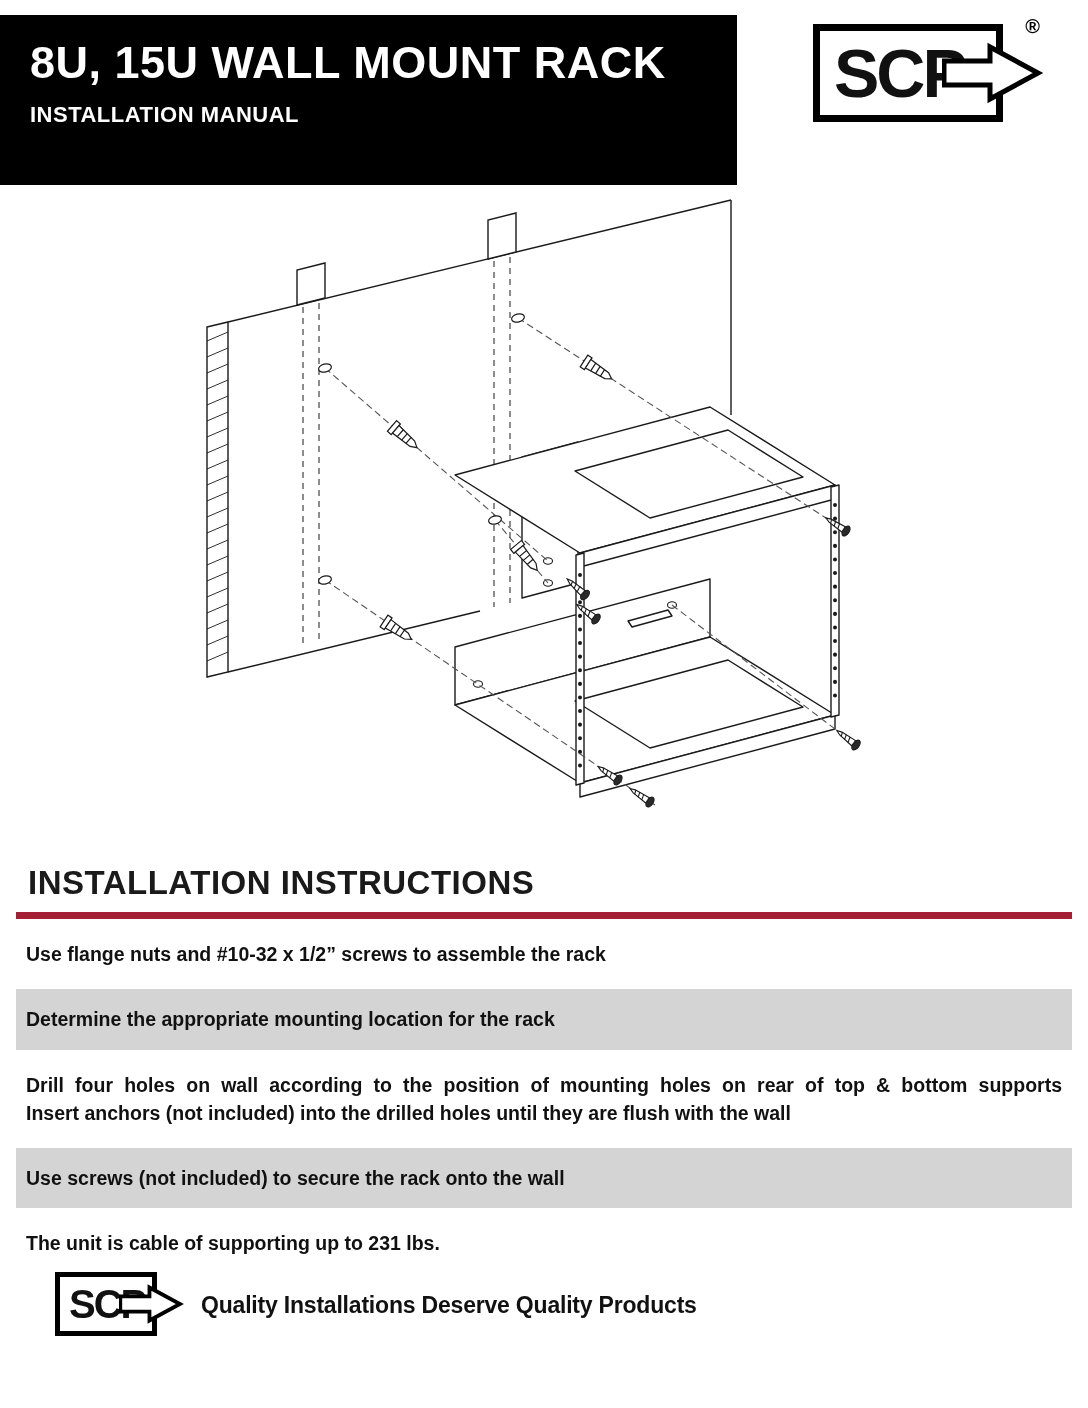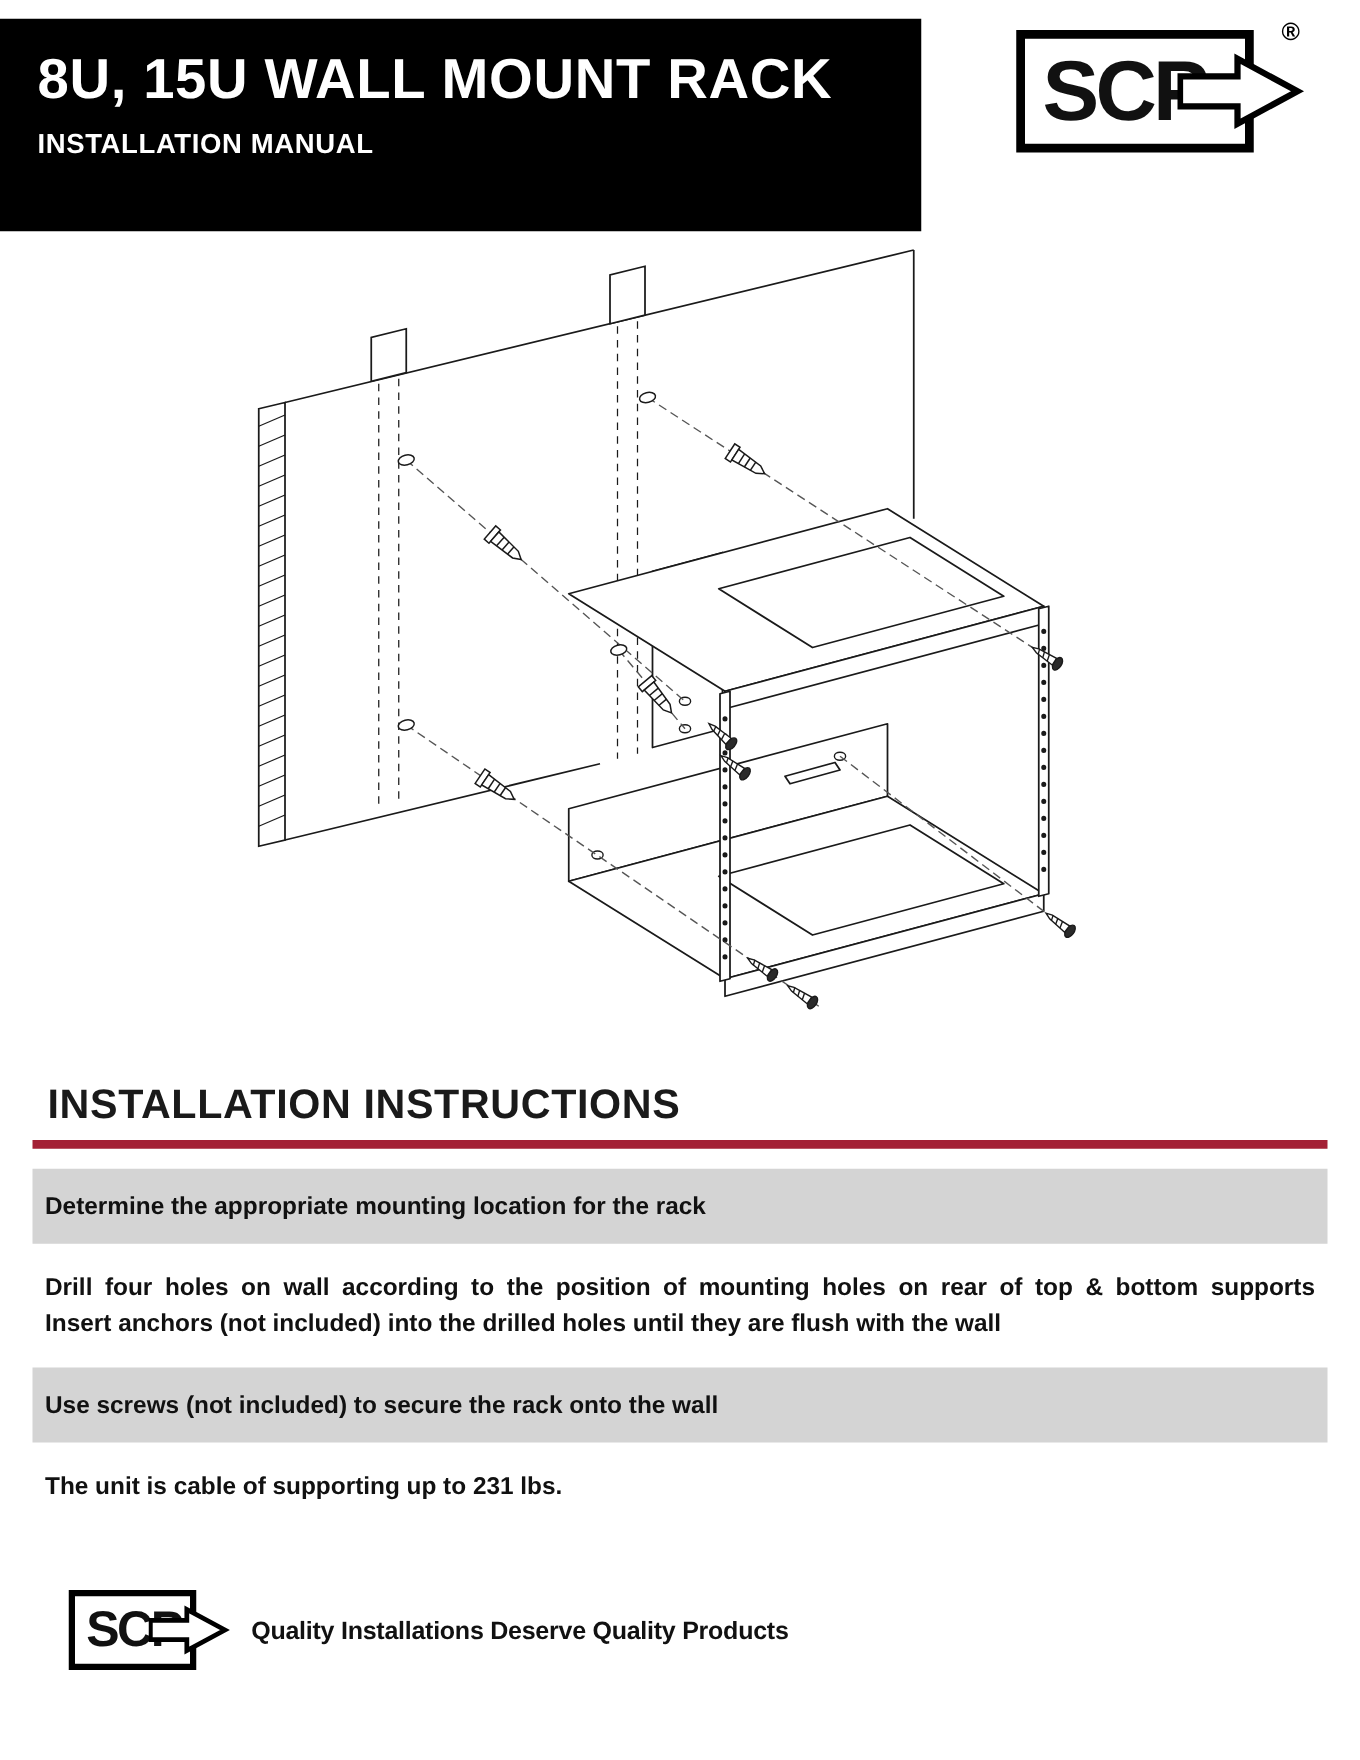--- a/index.html
+++ b/index.html
@@ -17,38 +17,38 @@
     border: 7px solid #000; background: #fff; display: flex; align-items: center; padding-left: 14px; }
   .scp-text { font-size: 68px; font-weight: bold; letter-spacing: -3px; line-height: 1; }
   .scp-arrow { position: absolute; right: -50px; top: 50%; transform: translateY(-50%); }
   .scp-reg { position: absolute; top: -16px; right: -44px; font-size: 20px; font-weight: bold; color: #000; }
 
   
   .diagram { position: absolute; left: 0; top: 175px; width: 1088px; height: 672px; }
   .diagram svg { width: 100%; height: 100%; display: block; }
 
   
-  .instructions { position: absolute; left: 0; top: 852px; width: 1088px; padding: 0 26px; }
+  .instructions { position: absolute; left: 0; top: 852px; width: 1088px; padding: 0 16px; }
   .inst-heading { font-size: 33px; font-weight: bold; color: #1a1a1a; margin: 12px 0 10px 12px; letter-spacing: 0.5px; }
   .red-divider { height: 7px; background: var(--divider, #a32035); margin-bottom: 14px; }
   .inst-row { margin: 16px 0; padding: 5px 10px; font-size: 19.5px; font-weight: bold; line-height: 1.45; }
   .inst-row.shaded { background: var(--row_shaded, #d4d4d4); padding: 16px 10px; }
   .inst-line.stretch { text-align: justify; text-align-last: justify; }
 
   
   .footer { position: absolute; left: 0; top: 1272px; width: 1088px;
     display: flex; align-items: center; padding: 0 45px 0 55px; }
   .scp-logo.small { position: relative; right: auto; top: auto; width: 102px; height: 64px;
     border: 5px solid #000; padding-left: 9px; flex: 0 0 auto; }
   .scp-logo.small .scp-text { font-size: 40px; letter-spacing: -2px; }
   .scp-logo.small .scp-arrow { right: -33px; }
   .brand-block { margin-left: 44px; }
   .brand-name { font-size: 41px; font-weight: bold; letter-spacing: -1.5px; line-height: 1.05; }
   .brand-reg { font-size: 16px; vertical-align: super; letter-spacing: 0; }
-  .tagline { font-size: 20px; font-weight: bold; letter-spacing: -0.2px; margin-top: 2px; }
+  .tagline { font-size: 23px; font-weight: bold; letter-spacing: -0.2px; margin-top: 2px; }
   .website { margin-left: auto; font-size: 29px; font-weight: bold; letter-spacing: 0.3px; }
 </style>
 </head>
 <body>
 
 <div class="page">
 
   <div class="header-bar">
     <div class="header-title">8U, 15U WALL MOUNT RACK</div>
     <div class="header-subtitle">INSTALLATION MANUAL</div>
@@ -183,20 +183,23 @@
         <use href="#screw" transform="translate(585,420) rotate(222)"></use>
         <use href="#screw" transform="translate(596,444) rotate(217)"></use>
       </g>
     </svg>
   </div>
 
   <div class="instructions">
     <div class="inst-heading">INSTALLATION INSTRUCTIONS</div>
     <div class="red-divider"></div>
     <div>
+        <div class="inst-row">
+          <div class="inst-line">Use flange nuts and #10-32 x 1/2” screws to assemble the rack</div>
+        </div>
         <div class="inst-row shaded">
           <div class="inst-line">Determine the appropriate mounting location for the rack</div>
         </div>
         <div class="inst-row">
           <div class="inst-line stretch">Drill four holes on wall according to the position of mounting holes on rear of top &amp; bottom supports</div>
           <div class="inst-line">Insert anchors (not included) into the drilled holes until they are flush with the wall</div>
         </div>
         <div class="inst-row shaded">
           <div class="inst-line">Use screws (not included) to secure the rack onto the wall</div>
         </div>

